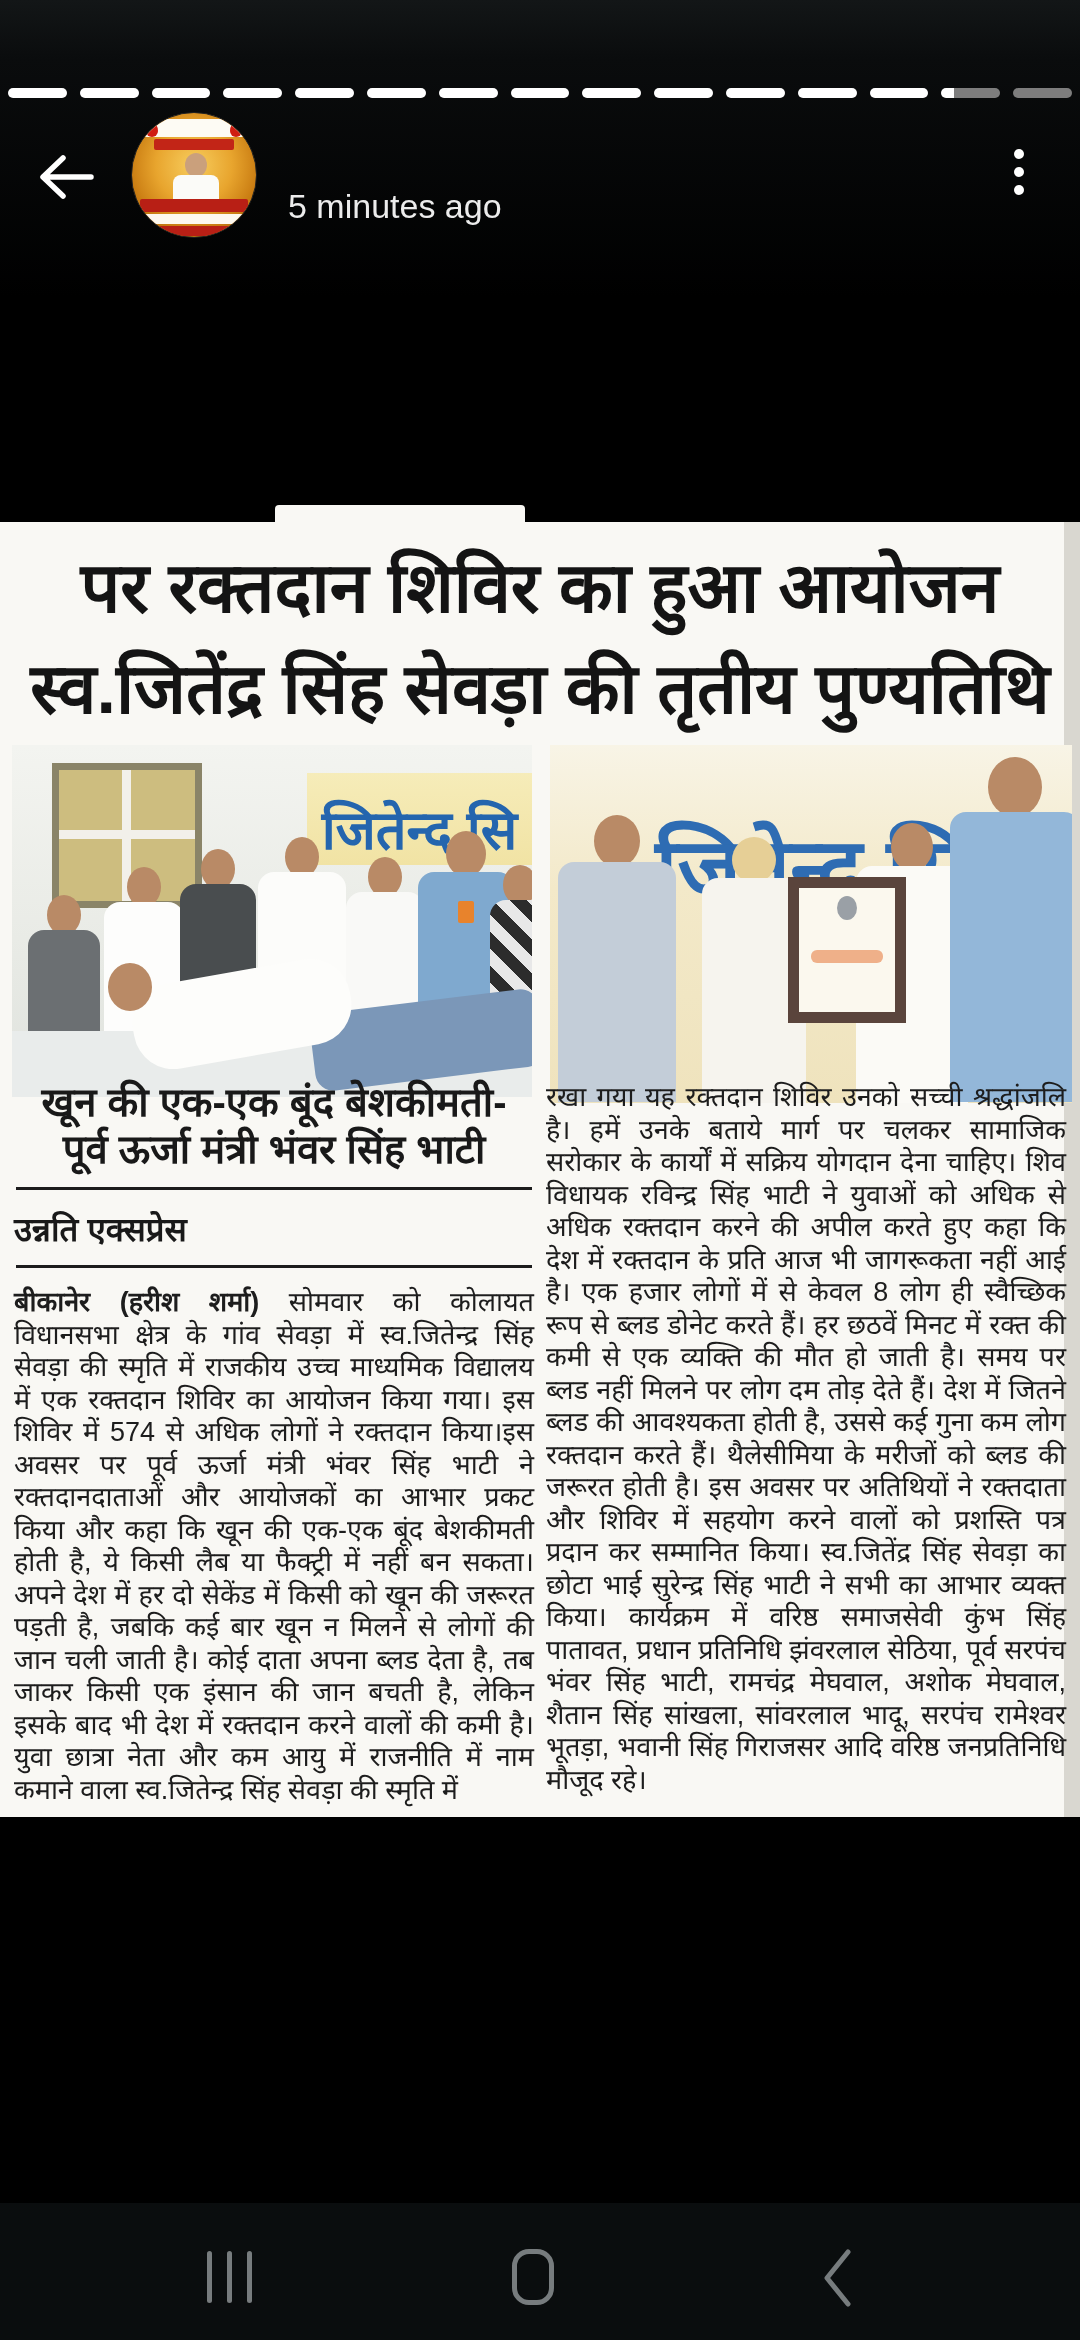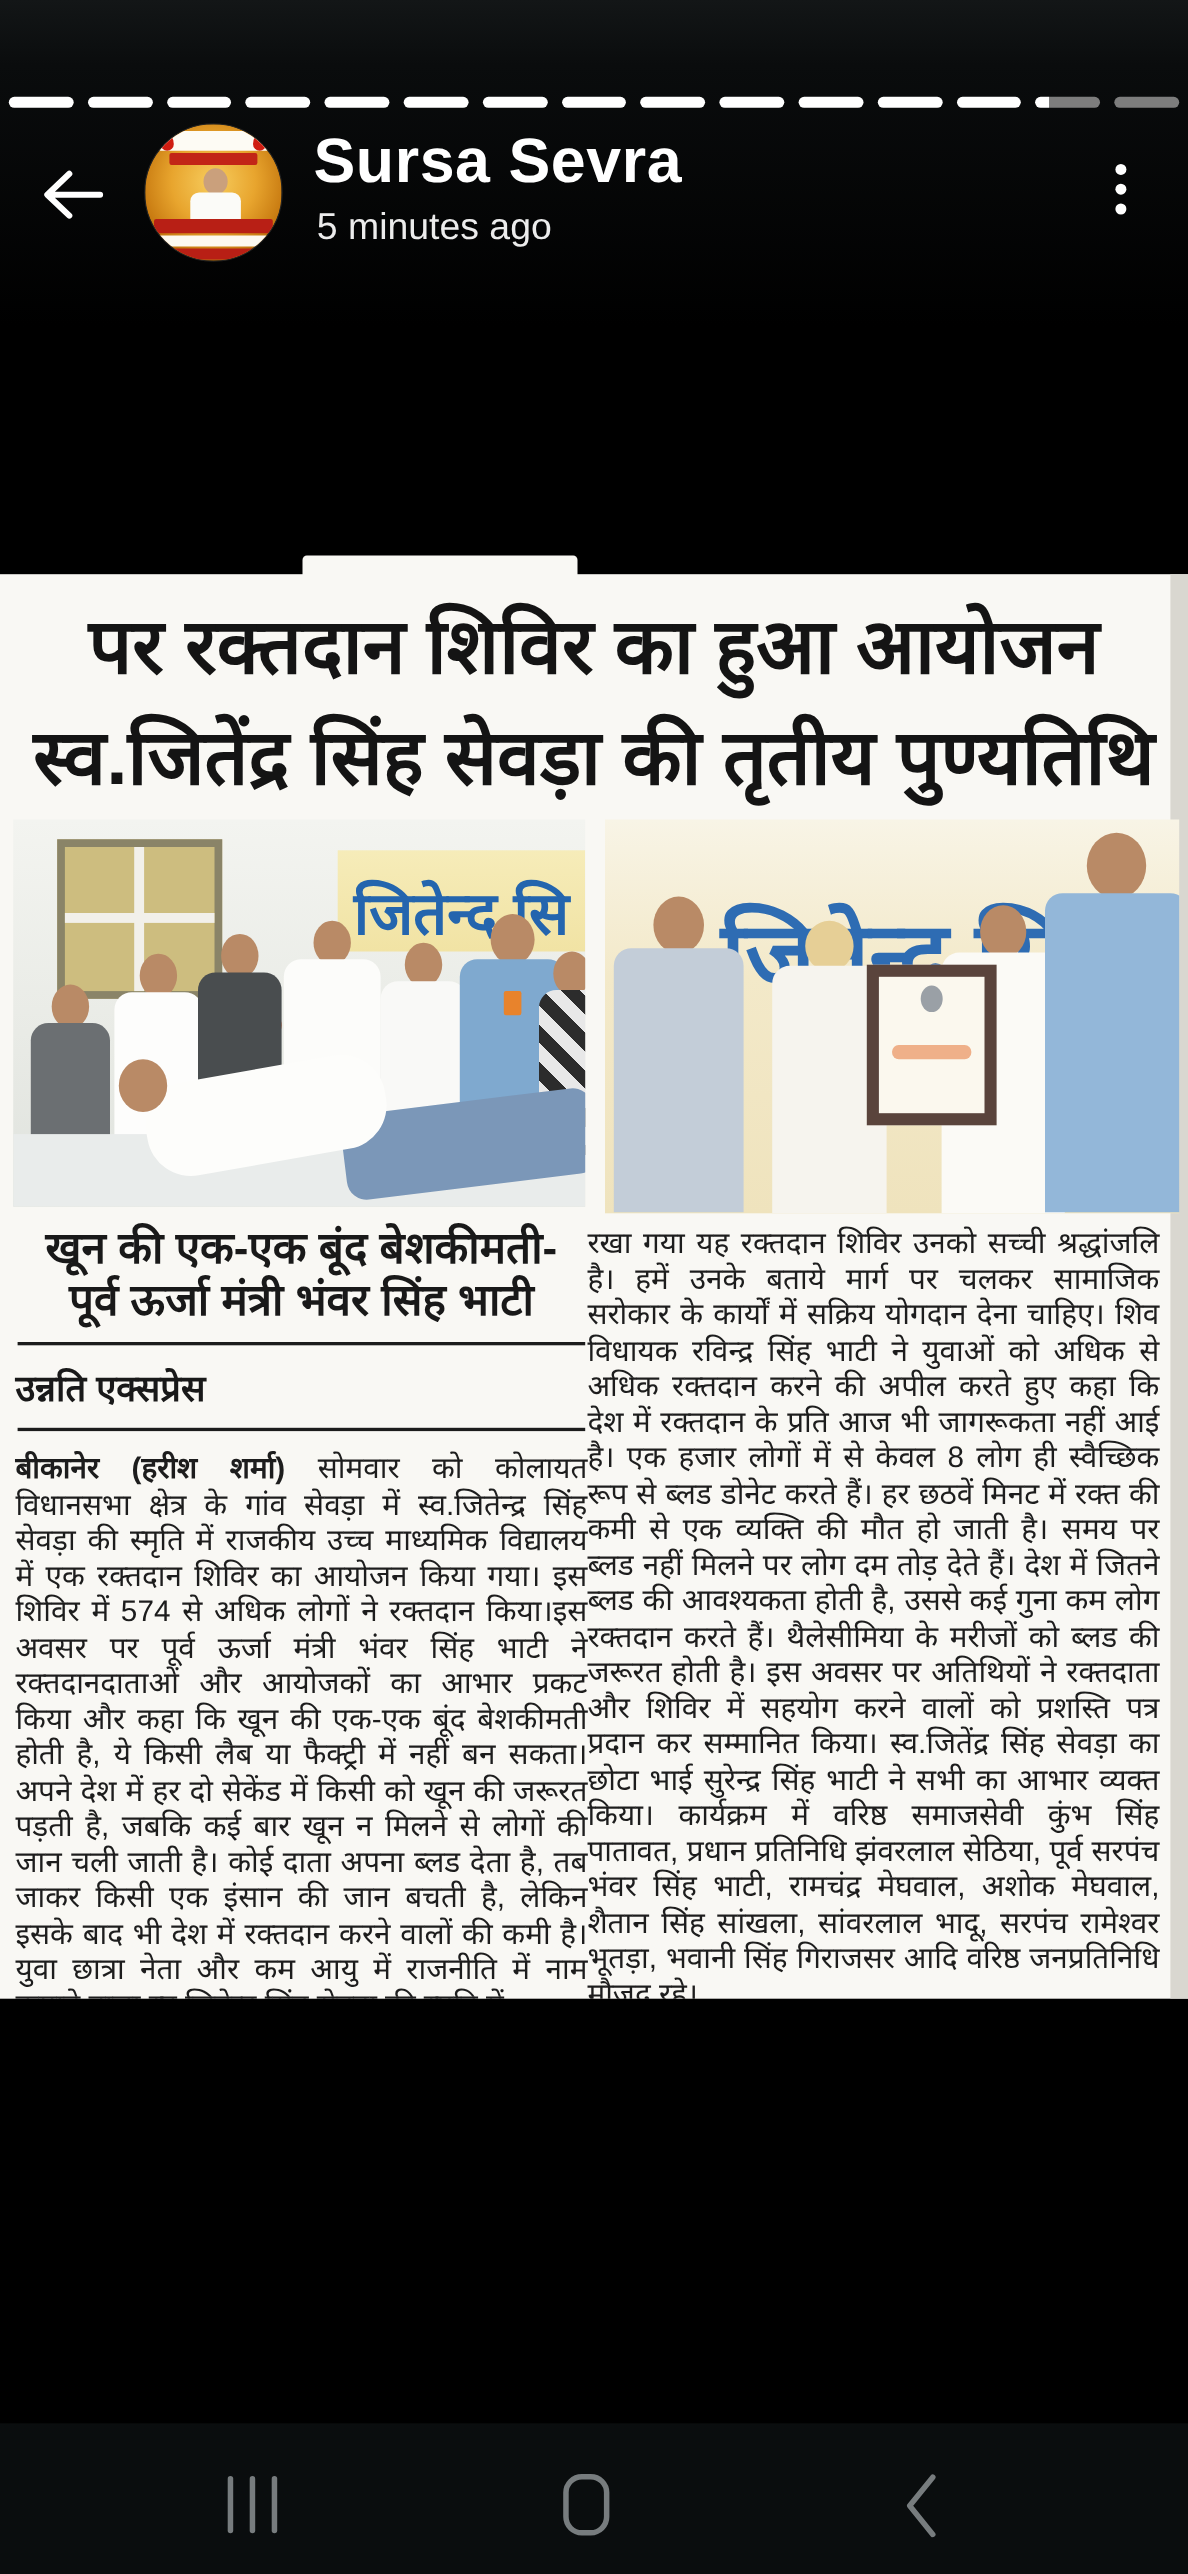--- a/index.html
+++ b/index.html
@@ -64,21 +64,21 @@
   .lp-lying-head { position:absolute; left:96px; bottom:86px; width:44px; height:48px; background:#b98a66; border-radius:50%; }
   .lp-lying-jeans { position:absolute; left:300px; bottom:18px; width:230px; height:78px; background:#7b97b8; border-radius:18px; transform:rotate(-7deg); }
 
   
   .rp-bigtext { position:absolute; left:0; top:62px; width:100%; text-align:center; font-size:86px; font-weight:700; color:#2e6cb3; white-space:nowrap; }
   .rp-frame { position:absolute; left:238px; top:132px; width:118px; height:146px; background:#fbf8ee; border:11px solid #5a443c; }
   .rp-frame::before { content:""; position:absolute; left:50%; top:8px; transform:translateX(-50%); width:20px; height:24px; background:#9aa0a6; border-radius:50%; }
   .rp-frame::after { content:""; position:absolute; left:12px; right:12px; top:62px; height:13px; background:#efb089; border-radius:6px; }
 
   
-  .columns { position:absolute; top:590px; left:14px; width:1052px; display:flex; }
+  .columns { position:absolute; top:557px; left:14px; width:1052px; display:flex; gap:12px; }
   .col-left { width:520px; }
   .col-right { width:520px; }
   .subhead { text-align:center; font-weight:700; color:#191919; }
   .subhead div { font-size:40px; line-height:47px; white-space:nowrap; }
   .rule { border:none; border-top:3px solid #1c1c1c; margin:14px 2px 0 2px; }
   .byline { font-size:33px; font-weight:700; color:#191919; margin:16px 0 14px 0; }
   .bodytext { font-size:27px; line-height:32.5px; text-align:justify; color:#1d1d1d; }
   .bodytext strong { font-weight:700;margin-top:28px; }
   .col-right .bodytext { margin-top:2px; }
 
@@ -127,21 +127,20 @@
       <div class="av-band-top"></div>
       <div class="av-drop" style="left:14px"></div>
       <div class="av-drop" style="right:14px"></div>
       <div class="av-ribbon"></div>
       <div class="av-head"></div>
       <div class="av-shirt"></div>
       <div class="av-band1"></div>
       <div class="av-band2"></div>
       <div class="av-band3"></div>
     </div>
-    <div class="title">Sursa Sevra</div>
     <div class="subtitle">5 minutes ago</div>
     <div class="menu-dots">
       <span></span>
       <span></span>
       <span></span>
     </div>
   </div>
 
   <div class="paper-torn"></div>
   <div class="paper">

